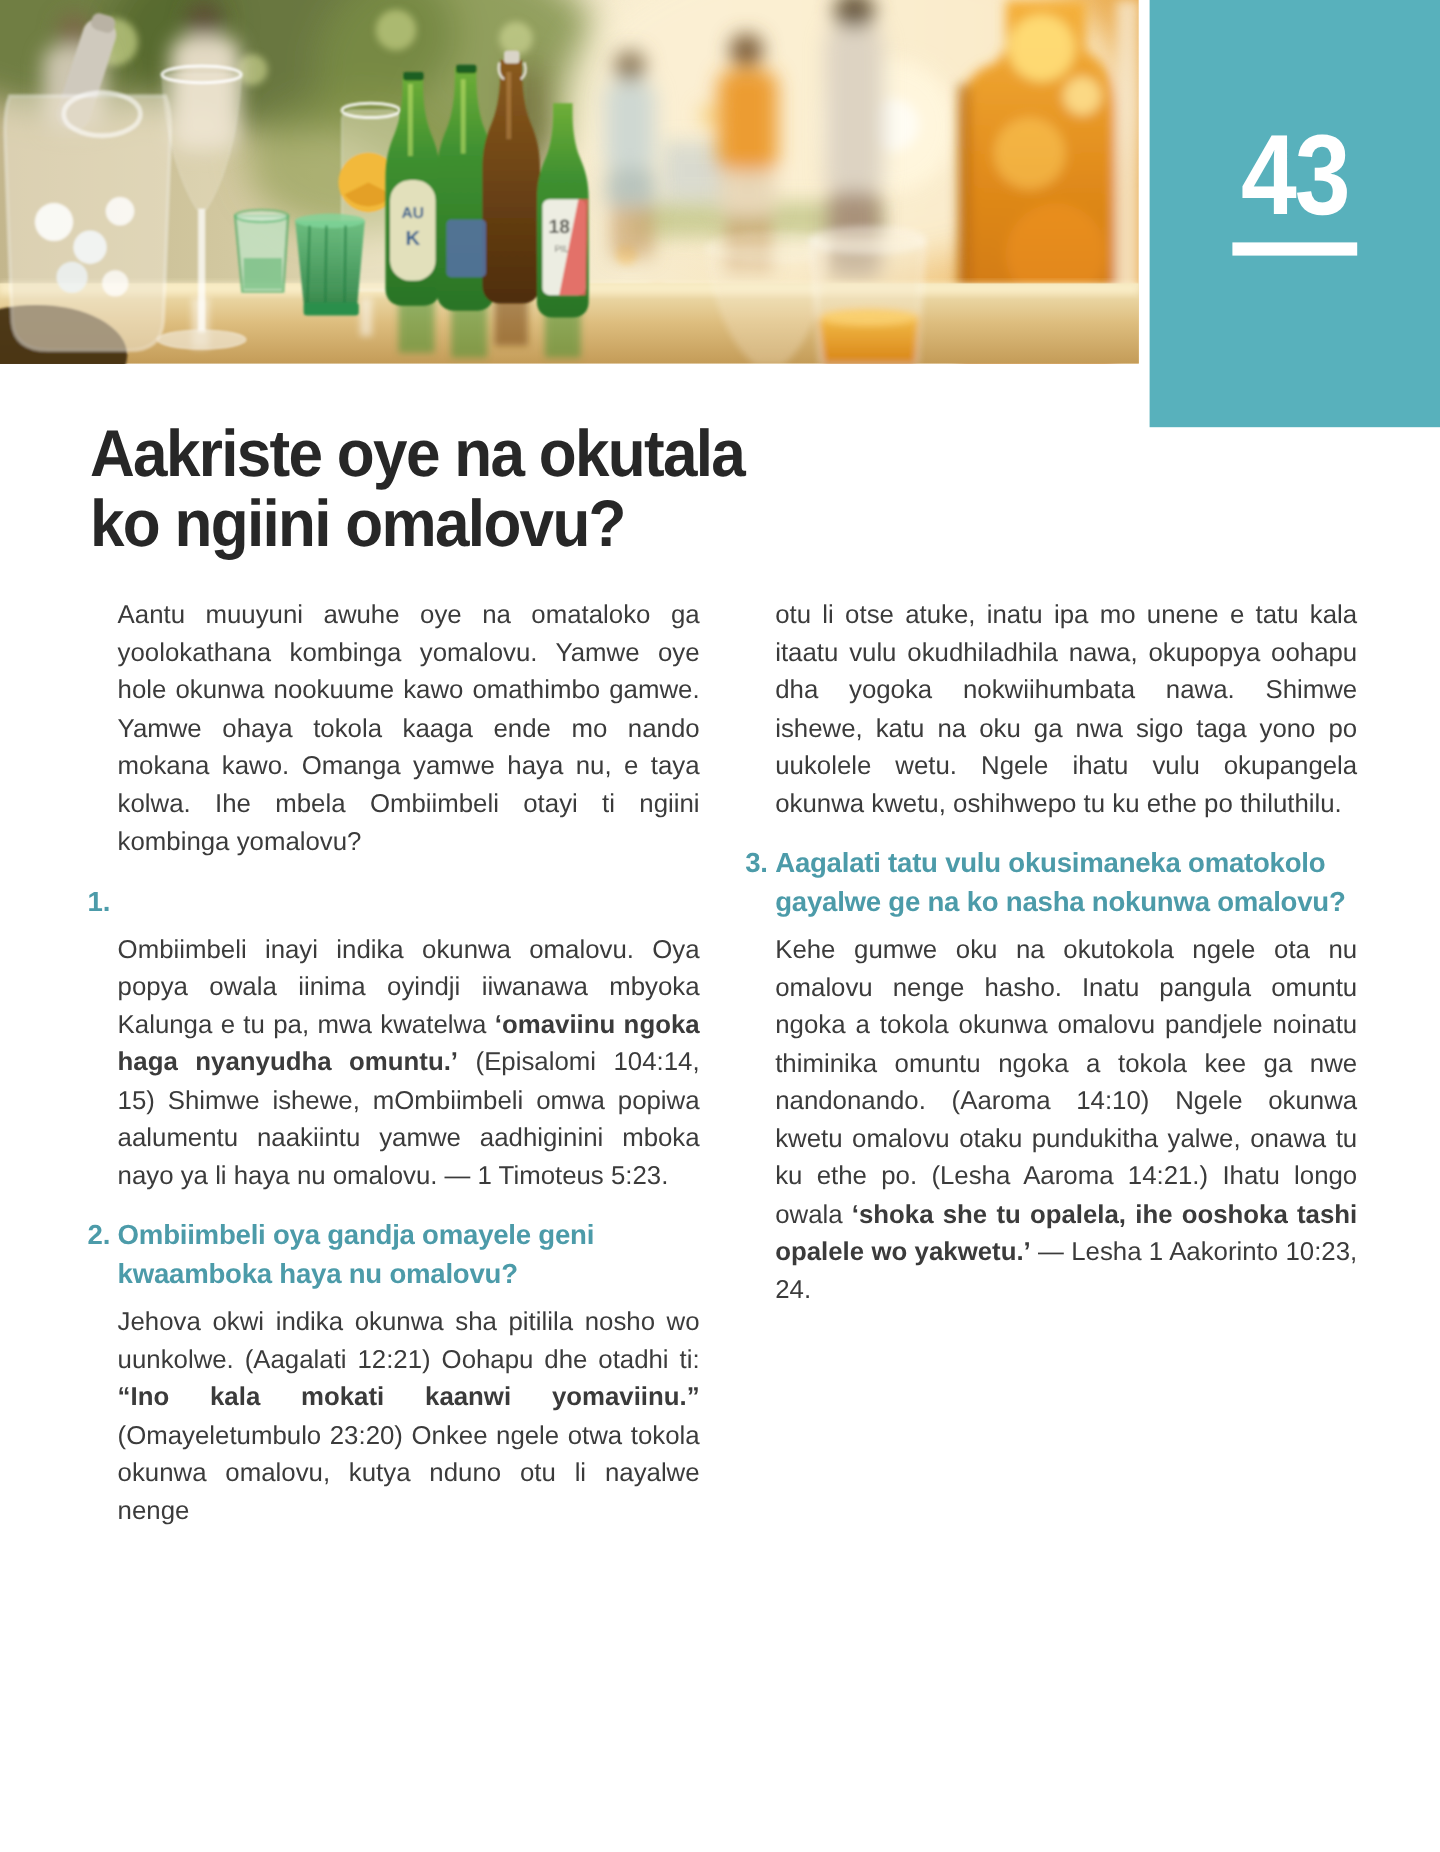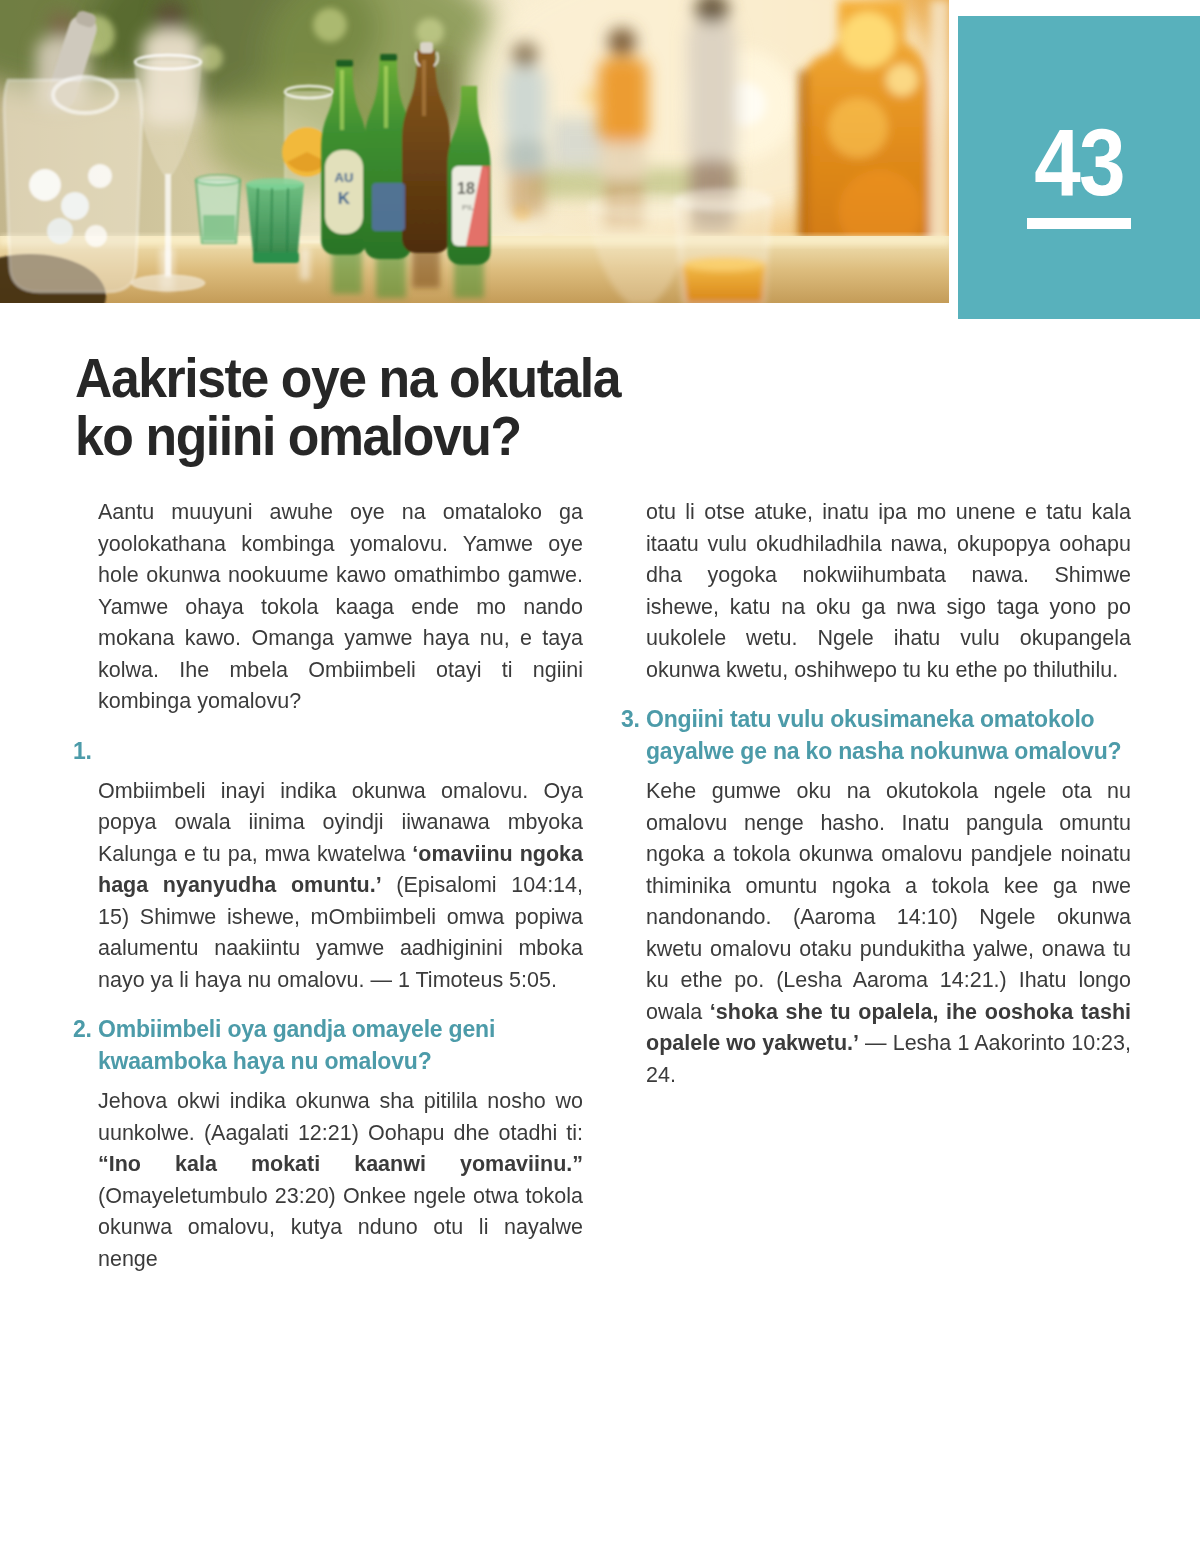--- a/index.html
+++ b/index.html
@@ -3,21 +3,21 @@
 <meta charset="utf-8">
 <style>
   html,body{margin:0;padding:0;background:#ffffff;}
   .page{
     position:relative;width:1200px;height:1543px;background:#fff;
     font-family:"Liberation Sans",sans-serif;overflow:hidden;
   }
   
   .hero-photo{position:absolute;left:0;top:0;display:block;}
   .chapter-box{
-    position:absolute;left:958px;top:16px;width:242px;height:303px;
+    position:absolute;left:958px;top:0;width:242px;height:356px;
     background:var(--accent,#58B1BC);
   }
   .chapter-number{
     position:absolute;top:99px;left:0;width:100%;text-align:center;
     font-size:95px;line-height:95px;font-weight:bold;color:#fff;
     letter-spacing:-2px;transform:scaleX(.88);transform-origin:center top;
   }
   .chapter-underline{
     position:absolute;top:202px;left:69px;width:104px;height:11px;background:#fff;
   }
@@ -269,38 +269,38 @@
 
   <main class="columns">
 
     <div class="column">
       <p class="body-text">Aantu muuyuni awuhe oye na omataloko ga yoolokathana kombinga yomalovu. Yamwe oye hole okunwa nookuume kawo omathimbo gamwe. Yamwe ohaya tokola kaaga ende mo nando mokana kawo. Omanga yamwe haya nu, e taya kolwa. Ihe mbela Ombiimbeli otayi ti ngiini kombinga yomalovu?</p>
 
       <section>
         <h2 class="section-heading">
           <span class="section-number">1.</span>
         </h2>
-        <p class="body-text"><span>Ombiimbeli inayi indika okunwa omalovu. Oya popya owala iinima oyindji iiwanawa mbyoka Kalunga e tu pa, mwa kwatelwa </span><span class="b">‘omaviinu ngoka haga nyanyudha omuntu.’</span><span> (Episalomi 104:14, 15) Shimwe ishewe, mOmbiimbeli omwa popiwa aalumentu naakiintu yamwe aadhiginini mboka nayo ya li haya nu omalovu. — 1 Timoteus 5:05.</span></p>
+        <p class="body-text"><span>Ombiimbeli inayi indika okunwa omalovu. Oya popya owala iinima oyindji iiwanawa mbyoka Kalunga e tu pa, mwa kwatelwa </span><span class="b">‘omaviinu ngoka haga nyanyudha omuntu.’</span><span> (Episalomi 104:14, 15) Shimwe ishewe, mOmbiimbeli omwa popiwa aalumentu naakiintu yamwe aadhiginini mboka nayo ya li haya nu omalovu. — 1 Timoteus 5:23.</span></p>
       </section>
 
       <section>
         <h2 class="section-heading">
           <span class="section-number">2.</span>
           <span>Ombiimbeli oya gandja omayele geni kwaamboka haya nu omalovu?</span>
         </h2>
         <p class="body-text justify-last"><span>Jehova okwi indika okunwa sha pitilila nosho wo uunkolwe. (Aagalati 12:21) Oohapu dhe otadhi ti: </span><span class="b">“Ino kala mokati kaanwi yomaviinu.”</span><span> (Omayeletumbulo 23:20) Onkee ngele otwa tokola okunwa omalovu, kutya nduno otu li nayalwe nenge</span></p>
       </section>
     </div>
 
     <div class="column">
       <p class="body-text">otu li otse atuke, inatu ipa mo unene e tatu kala itaatu vulu okudhiladhila nawa, okupopya oohapu dha yogoka nokwiihumbata nawa. Shimwe ishewe, katu na oku ga nwa sigo taga yono po uukolele wetu. Ngele ihatu vulu okupangela okunwa kwetu, oshihwepo tu ku ethe po thiluthilu.</p>
 
       <section>
         <h2 class="section-heading">
           <span class="section-number">3.</span>
-          <span>Ongiini tatu vulu okusimaneka omatokolo gayalwe ge na ko nasha nokunwa omalovu?</span>
+          <span>Aagalati tatu vulu okusimaneka omatokolo gayalwe ge na ko nasha nokunwa omalovu?</span>
         </h2>
         <p class="body-text"><span>Kehe gumwe oku na okutokola ngele ota nu omalovu nenge hasho. Inatu pangula omuntu ngoka a tokola okunwa omalovu pandjele noinatu thiminika omuntu ngoka a tokola kee ga nwe nandonando. (Aaroma 14:10) Ngele okunwa kwetu omalovu otaku pundukitha yalwe, onawa tu ku ethe po. (Lesha Aaroma 14:21.) Ihatu longo owala </span><span class="b">‘shoka she tu opalela, ihe ooshoka tashi opalele wo yakwetu.’</span><span> — Lesha 1 Aakorinto 10:23, 24.</span></p>
       </section>
     </div>
 
   </main>
 </div>
 
 </body></html>

